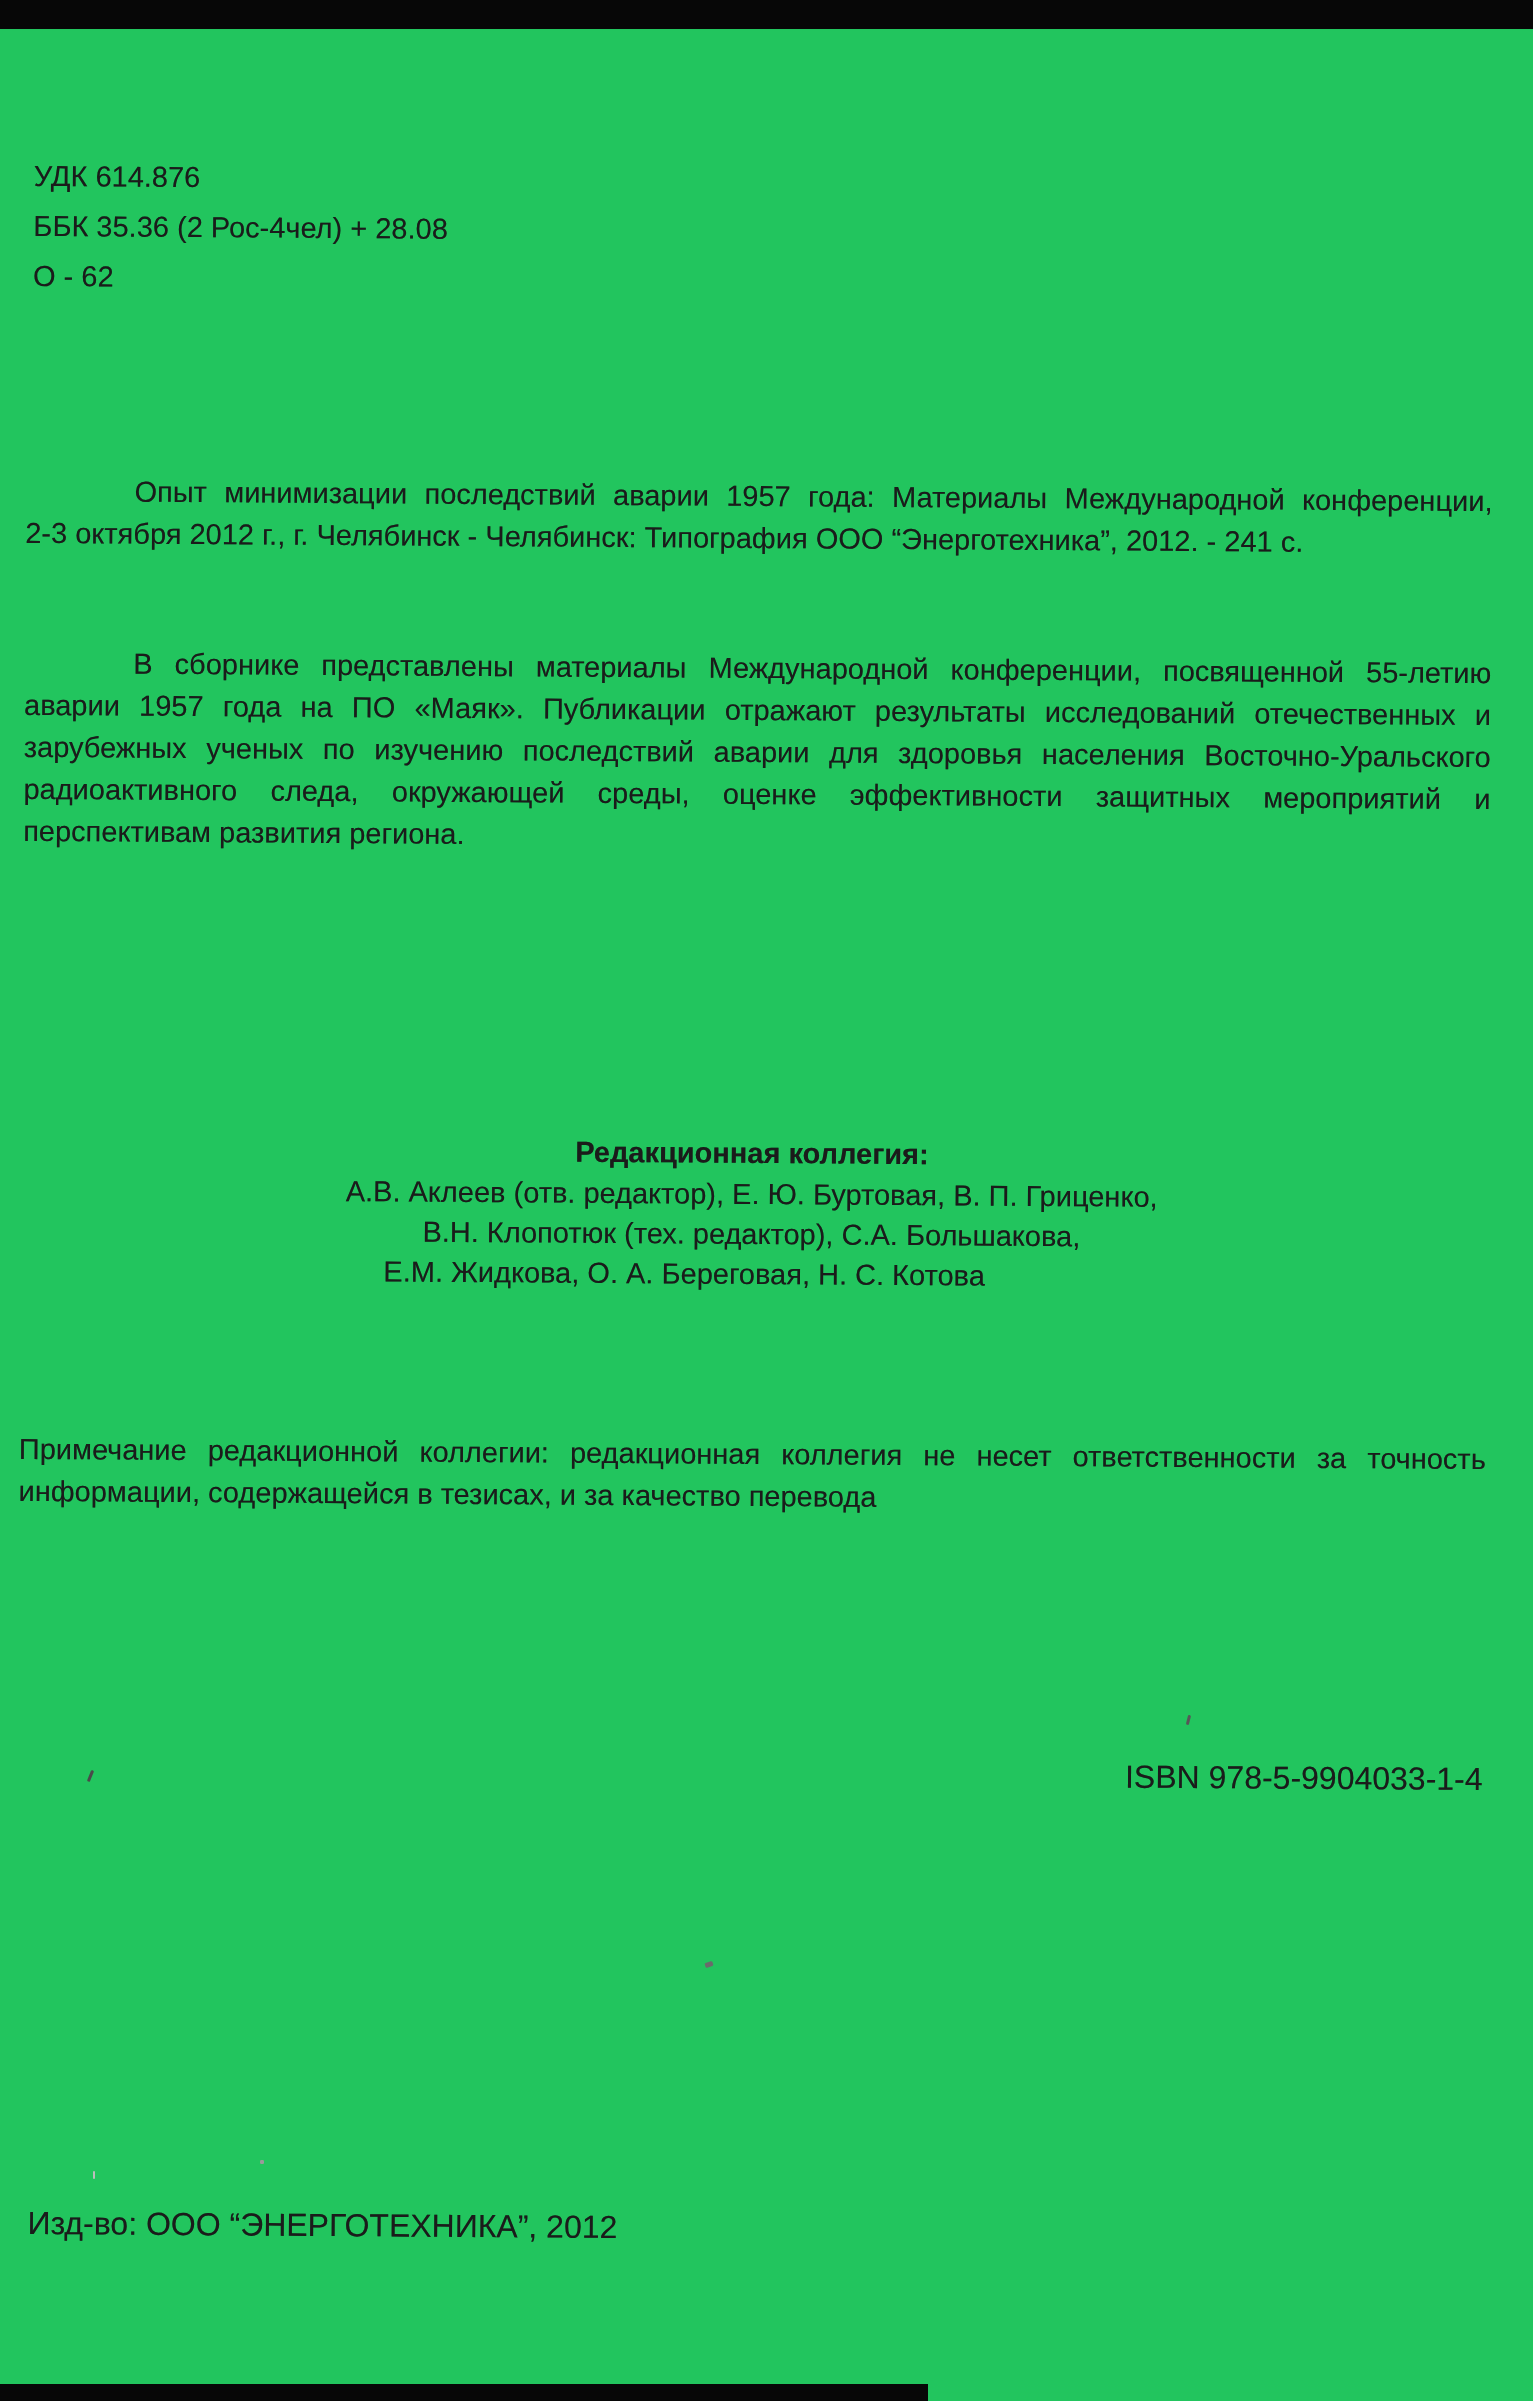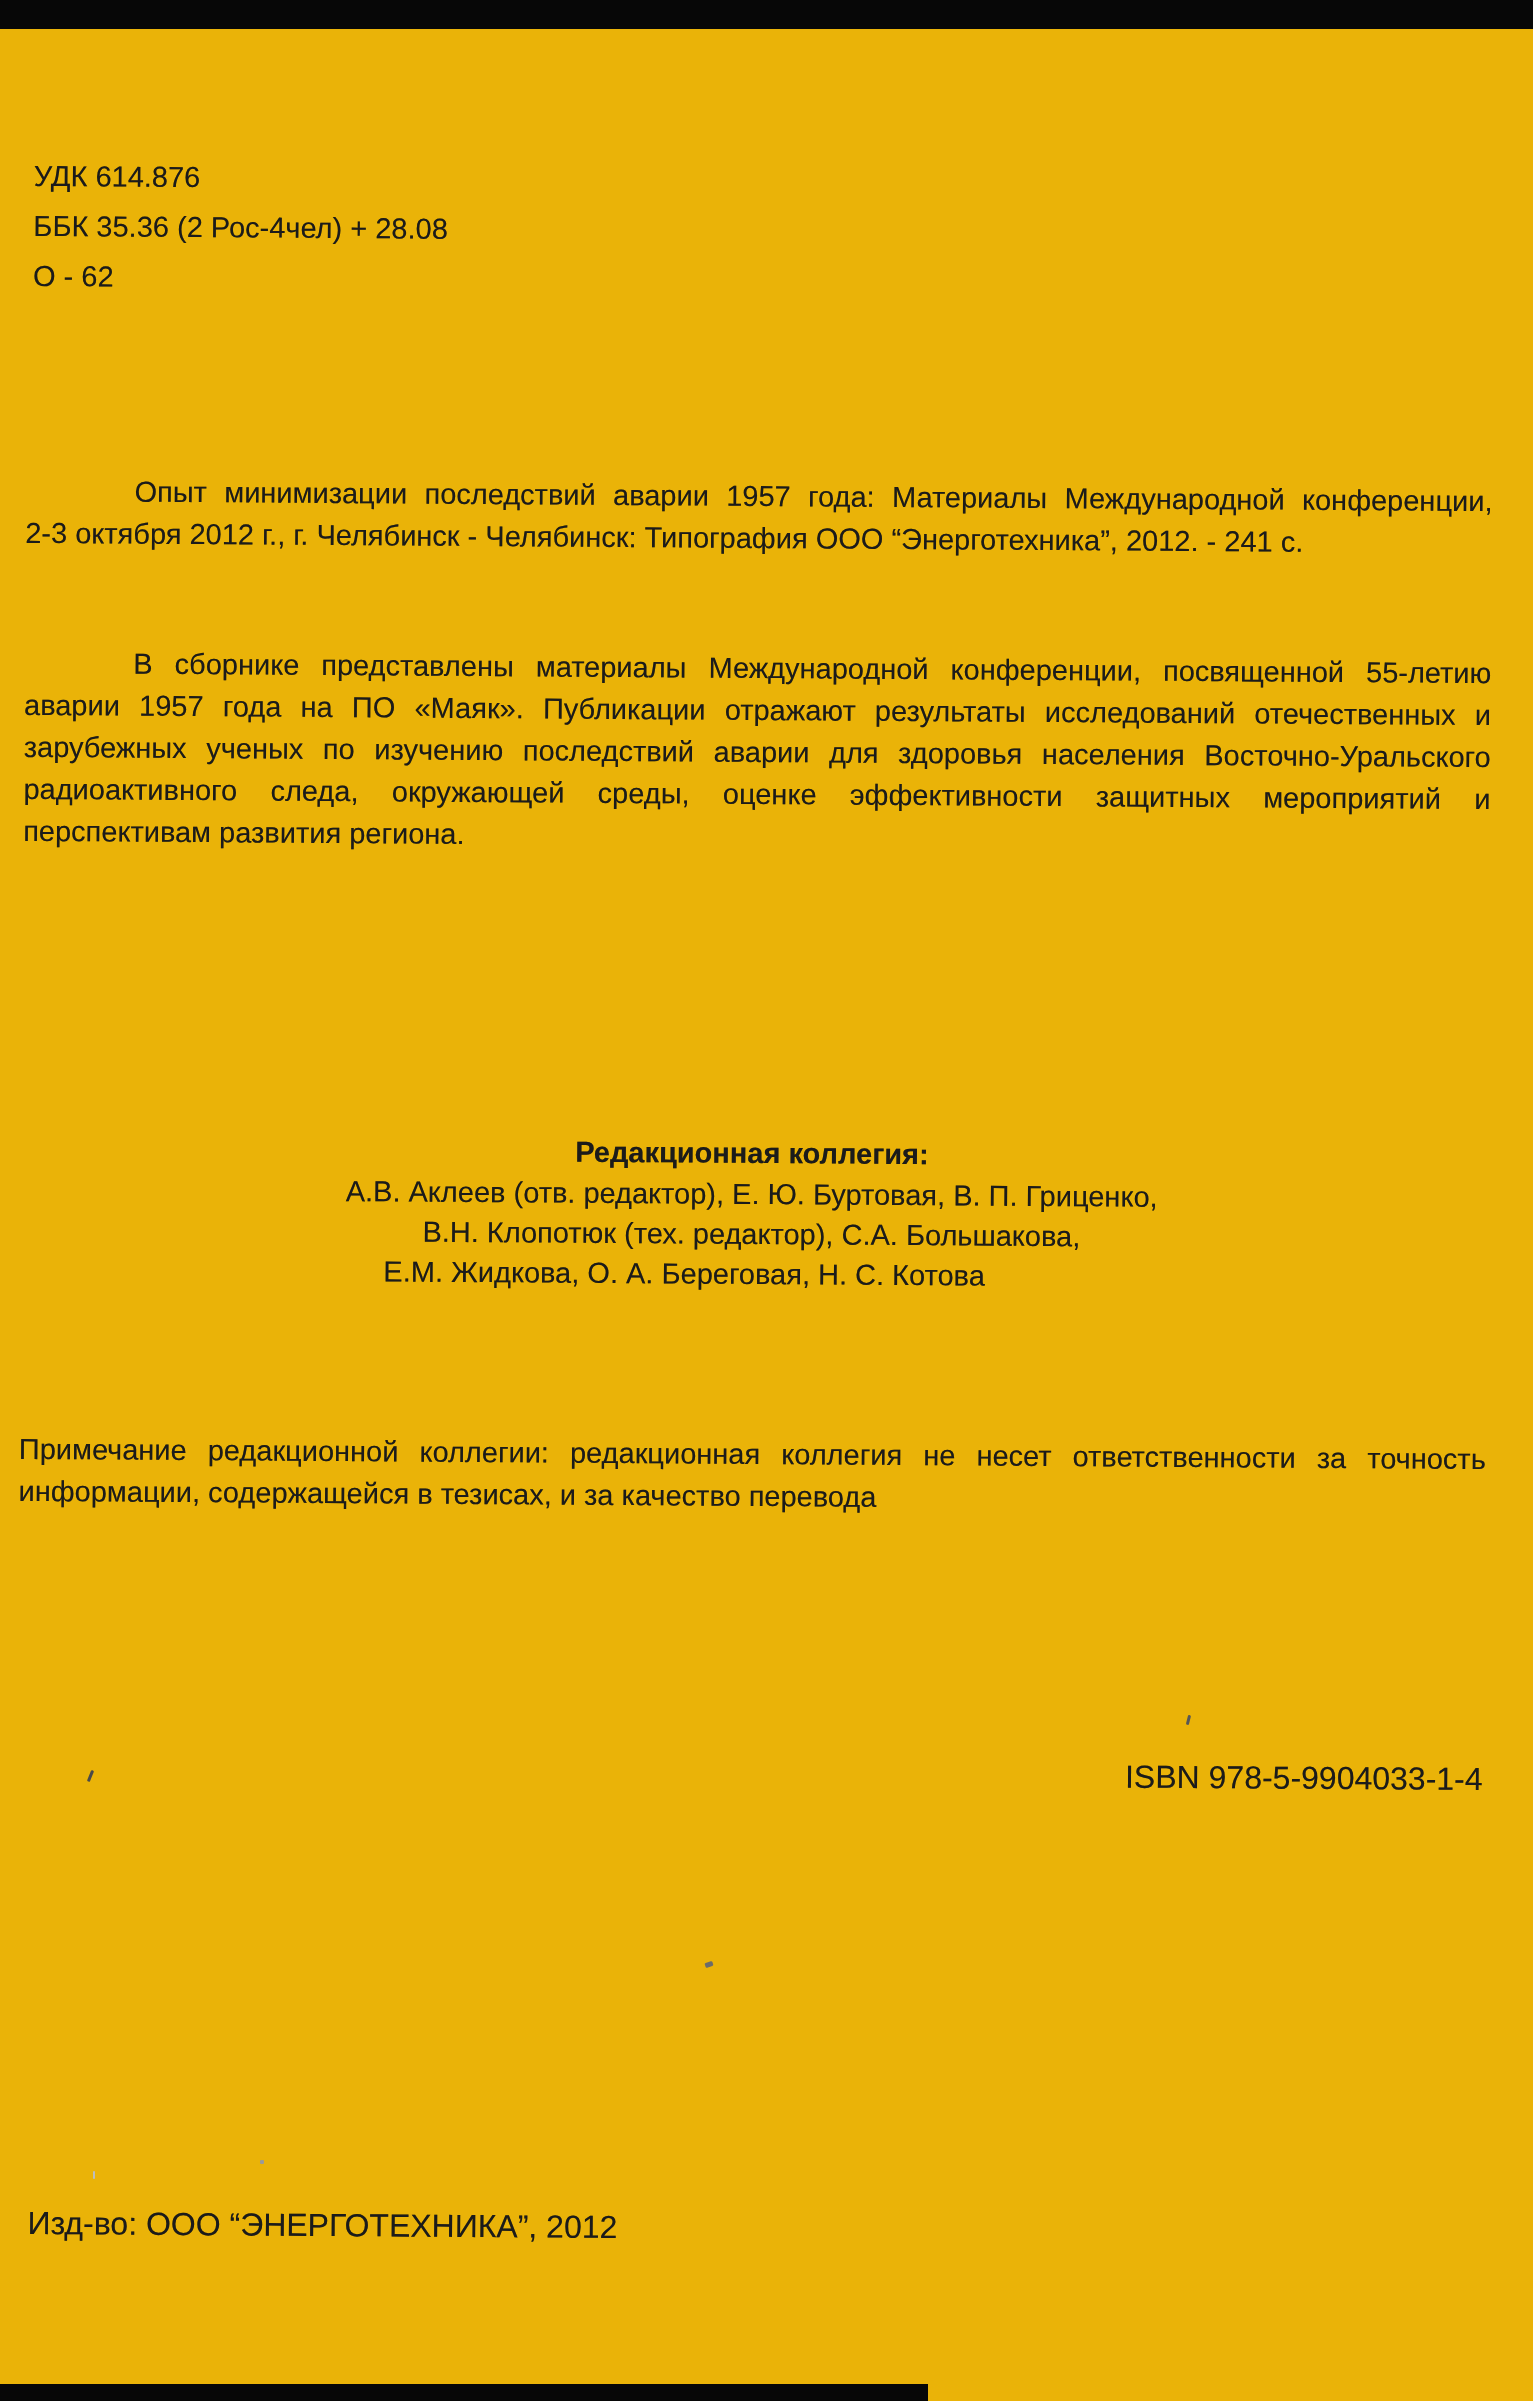--- a/index.html
+++ b/index.html
@@ -4,21 +4,21 @@
 <style>
   html, body {
     margin: 0;
     padding: 0;
     background: #ffffff;
   }
   .page {
     position: relative;
     width: 1533px;
     height: 2401px;
-    background: #eab308;
+    background: #22c55e;
     overflow: hidden;
     font-family: "Liberation Sans", "DejaVu Sans", sans-serif;
     color: #1b1b1b;
   }
   
   .bar-top {
     position: absolute;
     top: 0; left: 0;
     width: 1533px; height: 29px;
     background: #070707;

